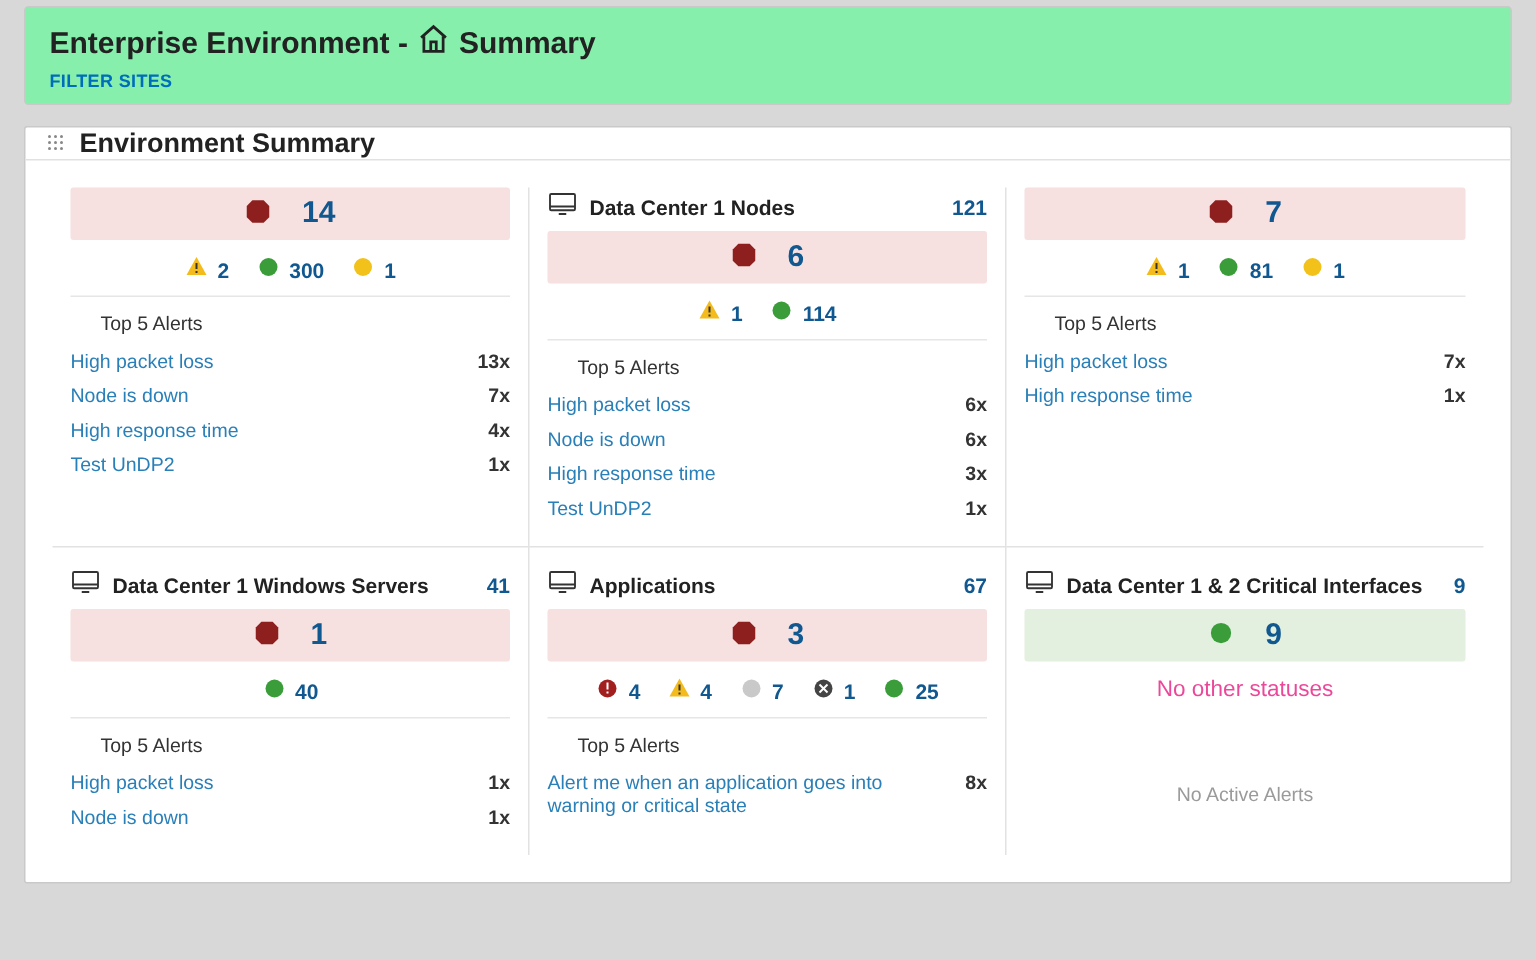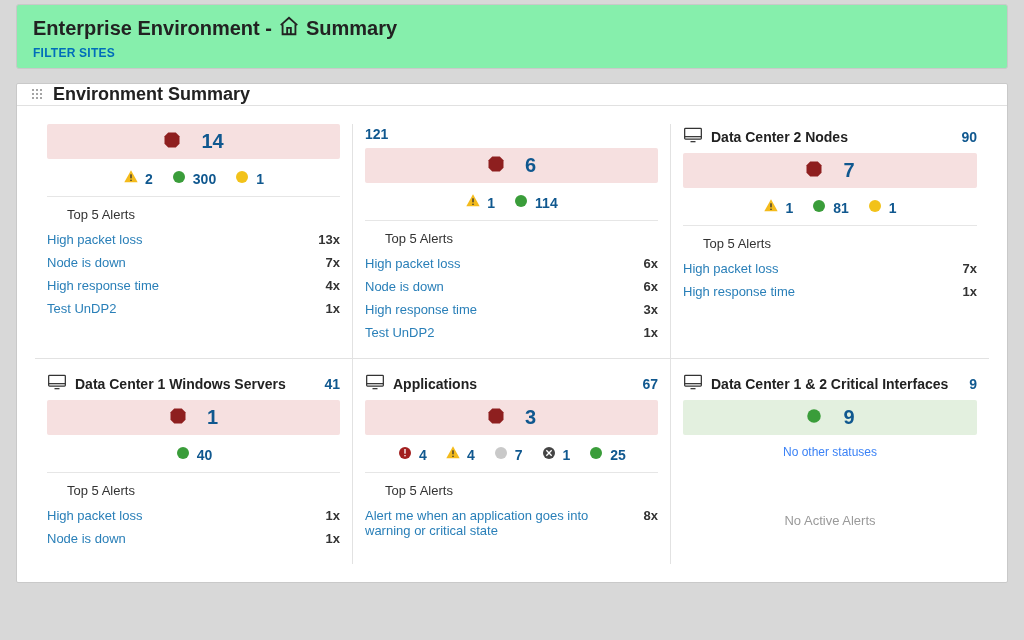--- a/index.html
+++ b/index.html
@@ -18,21 +18,21 @@
   .card-header { display: flex; align-items: center; justify-content: space-between; padding: 2px 0 6px 0; }
   .card-header .title { display: flex; align-items: center; gap: 8px; font-weight: 700; font-size: 14px; }
   .card-header .count { color: #10588f; font-weight: 700; }
   .primary-band { display: flex; align-items: center; justify-content: center; gap: 20px; padding: 6px 0; border-radius: 2px; margin-bottom: 4px; }
   .primary-band.red { background: #f6e0e0; }
   .primary-band.green { background: #e3f0df; }
   .primary-band .num { color: #10588f; font-size: 20px; font-weight: 700; }
   .status-row { display: flex; align-items: center; justify-content: center; gap: 18px; padding: 6px 0 8px 0; border-bottom: 1px solid #e6e6e6; margin-bottom: 6px; }
   .status-row .itm { display: flex; align-items: center; gap: 6px; font-weight: 700; color: #333; }
   .status-row .itm .num { color: #10588f; }
-  .no-other { text-align: center; font-size: 12px; color: #3b82f6; padding: 6px 0 8px 0; font-weight: 400; }
+  .no-other { text-align: center; font-size: 15px; color: #ec4899; padding: 6px 0 8px 0; font-weight: 400; }
   .alerts-title { font-size: 13px; color: #333; padding: 4px 0 6px 0; margin-left: 20px; }
   .alert-row { display: flex; align-items: flex-start; justify-content: space-between; padding: 4px 0; }
   .alert-row .name { color: #297fb8; font-size: 13px; max-width: 78%; }
   .alert-row .cnt { color: #333; font-weight: 700; font-size: 13px; }
   .no-alerts { text-align: center; color: #9a9a9a; font-size: 13px; padding-top: 46px; }
   .svg-icon { display: inline-block; vertical-align: middle; }
   .drag-handle svg { opacity: .7; }
 </style>
 </head>
 <body>
@@ -114,74 +114,71 @@
         <span class="name">High response time</span>
         <span class="cnt">4x</span>
       </div>
           <div class="alert-row">
         <span class="name">Test UnDP2</span>
         <span class="cnt">1x</span>
       </div>
         </div>
         <div class="card">
           <div class="card-header">
-    <span class="count">121</span>
-  </div>
-          <div class="primary-band red">
-    <span class="svg-icon"><svg width="18" height="18" viewBox="0 0 24 24">
-                <polygon points="7,2 17,2 22,7 22,17 17,22 7,22 2,17 2,7" fill="#8e1f1f"></polygon>
-              </svg></span>
-    <span class="num">6</span>
-  </div>
-          <div class="status-row">
-            <span class="itm">
-        <span class="svg-icon"><svg width="16" height="16" viewBox="0 0 24 24">
-                  <polygon points="12,2 22,20 2,20" fill="#f4bb1c"></polygon>
-                  <rect x="11" y="8" width="2" height="6" fill="#333"></rect>
-                  <rect x="11" y="16" width="2" height="2" fill="#333"></rect>
-                </svg></span>
-        <span class="num">1</span>
-      </span>
-            <span class="itm">
-        <span class="svg-icon"><svg width="16" height="16" viewBox="0 0 24 24">
-                  <circle cx="12" cy="12" r="9" fill="#3a9d3a"></circle>
-                </svg></span>
-        <span class="num">114</span>
-      </span>
-          </div>
-          <div class="alerts-title">Top 5 Alerts</div>
-          <div class="alert-row">
-        <span class="name">High packet loss</span>
-        <span class="cnt">6x</span>
-      </div>
-          <div class="alert-row">
-        <span class="name">Node is down</span>
-        <span class="cnt">6x</span>
-      </div>
-          <div class="alert-row">
-        <span class="name">High response time</span>
-        <span class="cnt">3x</span>
-      </div>
-          <div class="alert-row">
-        <span class="name">Test UnDP2</span>
-        <span class="cnt">1x</span>
-      </div>
-        </div>
-        <div class="card">
-          <div class="card-header">
     <span class="title">
       <span class="svg-icon"><svg width="20" height="18" viewBox="0 0 24 20" fill="none" stroke="#333" stroke-width="1.5">
       <rect x="2" y="2" width="20" height="13" rx="1"></rect>
       <line x1="2" y1="12" x2="22" y2="12"></line>
       <line x1="9" y1="18" x2="15" y2="18"></line>
     </svg></span>
-      <span>Data Center 2 Nodes</span>
+      <span>Data Center 1 Nodes</span>
     </span>
-    <span class="count">90</span>
-  </div>
+    <span class="count">121</span>
+  </div>
+          <div class="primary-band red">
+    <span class="svg-icon"><svg width="18" height="18" viewBox="0 0 24 24">
+                <polygon points="7,2 17,2 22,7 22,17 17,22 7,22 2,17 2,7" fill="#8e1f1f"></polygon>
+              </svg></span>
+    <span class="num">6</span>
+  </div>
+          <div class="status-row">
+            <span class="itm">
+        <span class="svg-icon"><svg width="16" height="16" viewBox="0 0 24 24">
+                  <polygon points="12,2 22,20 2,20" fill="#f4bb1c"></polygon>
+                  <rect x="11" y="8" width="2" height="6" fill="#333"></rect>
+                  <rect x="11" y="16" width="2" height="2" fill="#333"></rect>
+                </svg></span>
+        <span class="num">1</span>
+      </span>
+            <span class="itm">
+        <span class="svg-icon"><svg width="16" height="16" viewBox="0 0 24 24">
+                  <circle cx="12" cy="12" r="9" fill="#3a9d3a"></circle>
+                </svg></span>
+        <span class="num">114</span>
+      </span>
+          </div>
+          <div class="alerts-title">Top 5 Alerts</div>
+          <div class="alert-row">
+        <span class="name">High packet loss</span>
+        <span class="cnt">6x</span>
+      </div>
+          <div class="alert-row">
+        <span class="name">Node is down</span>
+        <span class="cnt">6x</span>
+      </div>
+          <div class="alert-row">
+        <span class="name">High response time</span>
+        <span class="cnt">3x</span>
+      </div>
+          <div class="alert-row">
+        <span class="name">Test UnDP2</span>
+        <span class="cnt">1x</span>
+      </div>
+        </div>
+        <div class="card">
           <div class="primary-band red">
     <span class="svg-icon"><svg width="18" height="18" viewBox="0 0 24 24">
                 <polygon points="7,2 17,2 22,7 22,17 17,22 7,22 2,17 2,7" fill="#8e1f1f"></polygon>
               </svg></span>
     <span class="num">7</span>
   </div>
           <div class="status-row">
             <span class="itm">
         <span class="svg-icon"><svg width="16" height="16" viewBox="0 0 24 24">
                   <polygon points="12,2 22,20 2,20" fill="#f4bb1c"></polygon>

